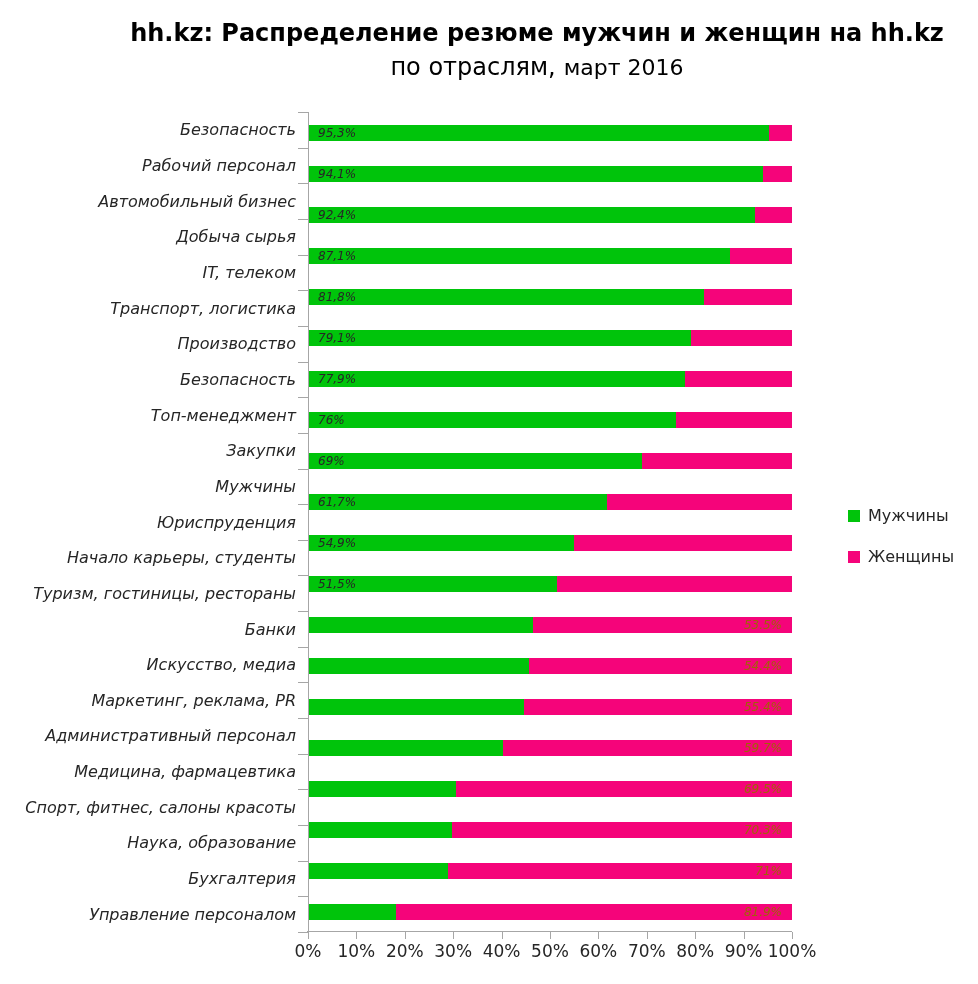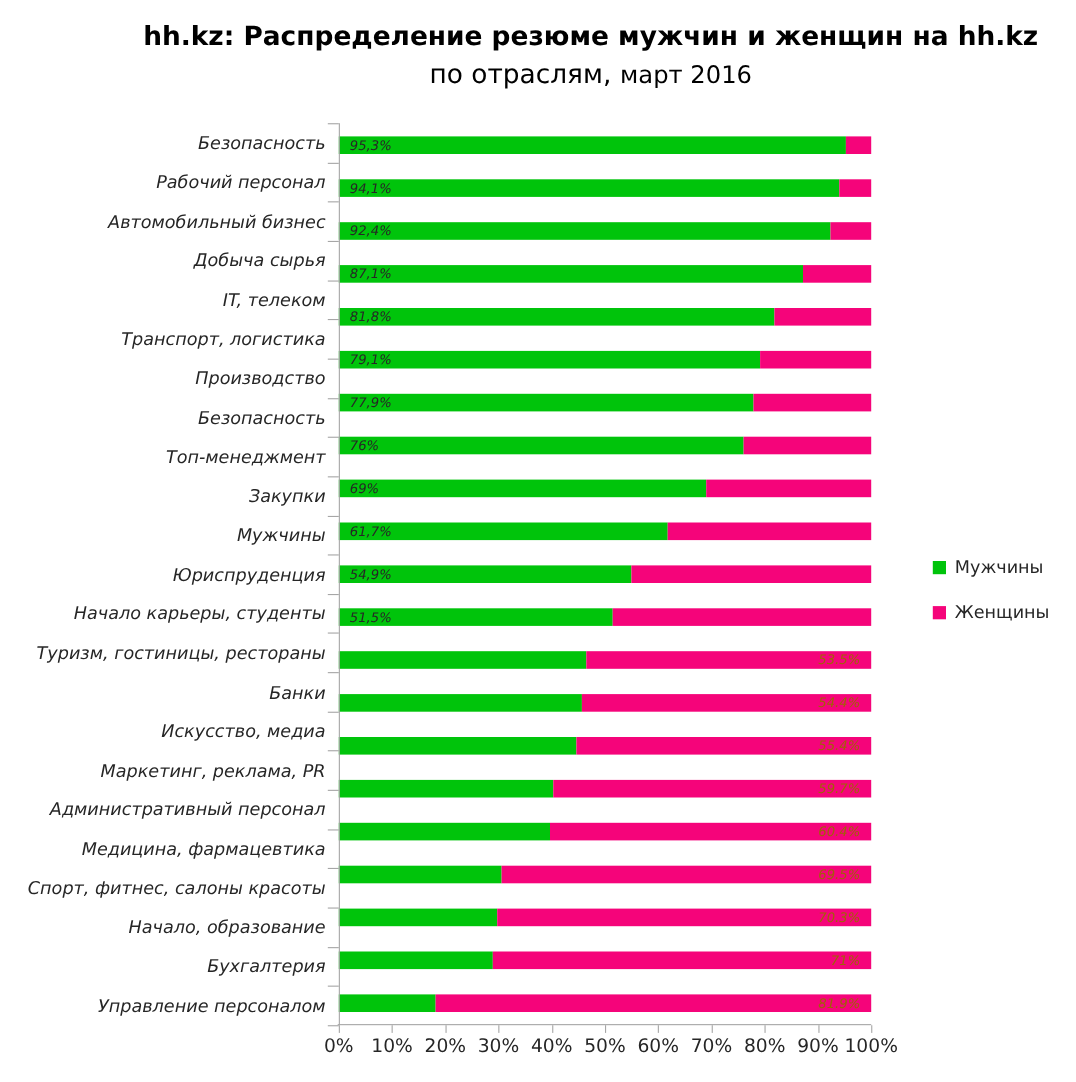--- a/index.html
+++ b/index.html
@@ -54,21 +54,21 @@
       <div class="cat-label">Мужчины</div>
       <div class="cat-label">Юриспруденция</div>
       <div class="cat-label">Начало карьеры, студенты</div>
       <div class="cat-label">Туризм, гостиницы, рестораны</div>
       <div class="cat-label">Банки</div>
       <div class="cat-label">Искусство, медиа</div>
       <div class="cat-label">Маркетинг, реклама, PR</div>
       <div class="cat-label">Административный персонал</div>
       <div class="cat-label">Медицина, фармацевтика</div>
       <div class="cat-label">Спорт, фитнес, салоны красоты</div>
-      <div class="cat-label">Начало, образование</div>
+      <div class="cat-label">Наука, образование</div>
       <div class="cat-label">Бухгалтерия</div>
       <div class="cat-label">Управление персоналом</div>
     </div>
 
   <div class="plot">
     <div class="rows">
         <div class="row">
           <div class="bar">
             <div class="seg" style="width: 95.3%; background: rgb(0, 196, 11);"></div>
             <div class="seg" style="width: 4.7%; background: rgb(245, 4, 122);"></div>
@@ -171,27 +171,20 @@
             <div class="seg" style="width: 44.6%; background: rgb(0, 196, 11);"></div>
             <div class="seg" style="width: 55.4%; background: rgb(245, 4, 122);"></div>
             <span class="val women">55.4%</span>
           </div>
         </div>
         <div class="row">
           <div class="bar">
             <div class="seg" style="width: 40.3%; background: rgb(0, 196, 11);"></div>
             <div class="seg" style="width: 59.7%; background: rgb(245, 4, 122);"></div>
             <span class="val women">59.7%</span>
-          </div>
-        </div>
-        <div class="row">
-          <div class="bar">
-            <div class="seg" style="width: 39.6%; background: rgb(0, 196, 11);"></div>
-            <div class="seg" style="width: 60.4%; background: rgb(245, 4, 122);"></div>
-            <span class="val women">60.4%</span>
           </div>
         </div>
         <div class="row">
           <div class="bar">
             <div class="seg" style="width: 30.5%; background: rgb(0, 196, 11);"></div>
             <div class="seg" style="width: 69.5%; background: rgb(245, 4, 122);"></div>
             <span class="val women">69.5%</span>
           </div>
         </div>
         <div class="row">

